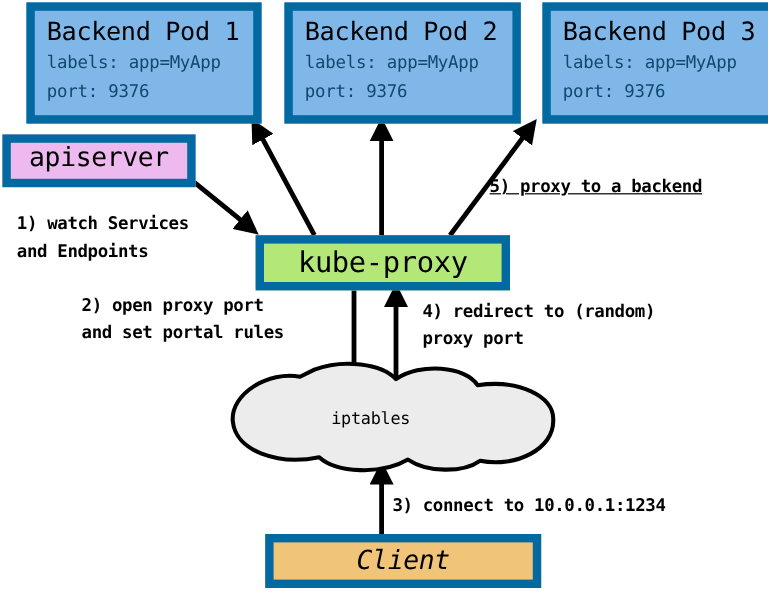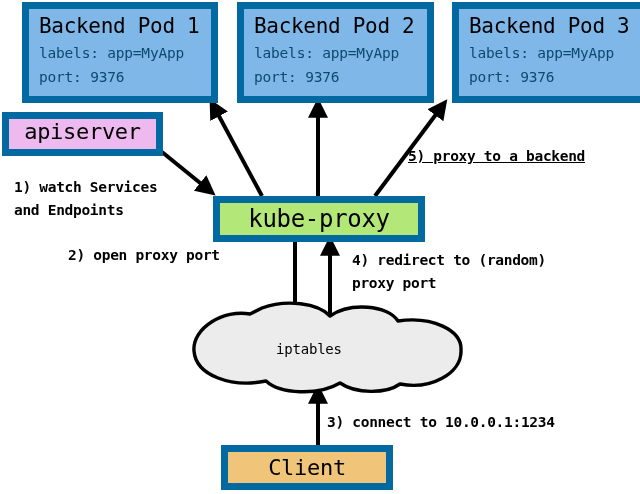--- a/index.html
+++ b/index.html
@@ -156,28 +156,29 @@
   <div class="node node-apiserver" style="left:2px; top:112px; width:161px; height:44px;">
     <span class="node-label">apiserver</span>
   </div>
 
   <div class="node node-kubeproxy" style="left:213px; top:196px; width:212px; height:46px;">
     <span class="node-label">kube-proxy</span>
   </div>
 
   <div class="cloud-label" style="left:276px; top:341px;">iptables</div>
 
-  <div class="node node-client" style="left:221px; top:445px; width:172px; height:45px;">
+  <div class="node node-client" style="left:221px; top:445px; width:230px; height:45px;font-style:italic;">
     <span class="node-label">Client</span>
   </div>
 
   <div class="ann" style="left:14px; top:176px;">1) watch Services</div>
   <div class="ann" style="left:14px; top:199px;">and Endpoints</div>
 
   <div class="ann" style="left:68px; top:244px;">2) open proxy port</div>
+  <div class="ann" style="left:68px; top:267px;">and set portal rules</div>
 
   <div class="ann" style="left:327px; top:411px;">3) connect to 10.0.0.1:1234</div>
 
   <div class="ann" style="left:352px; top:249px;">4) redirect to (random)</div>
   <div class="ann" style="left:352px; top:272px;">proxy port</div>
 
   <div class="ann" style="left:408px; top:145px;text-decoration:underline;">5) proxy to a backend</div>
 
 </div>
 

